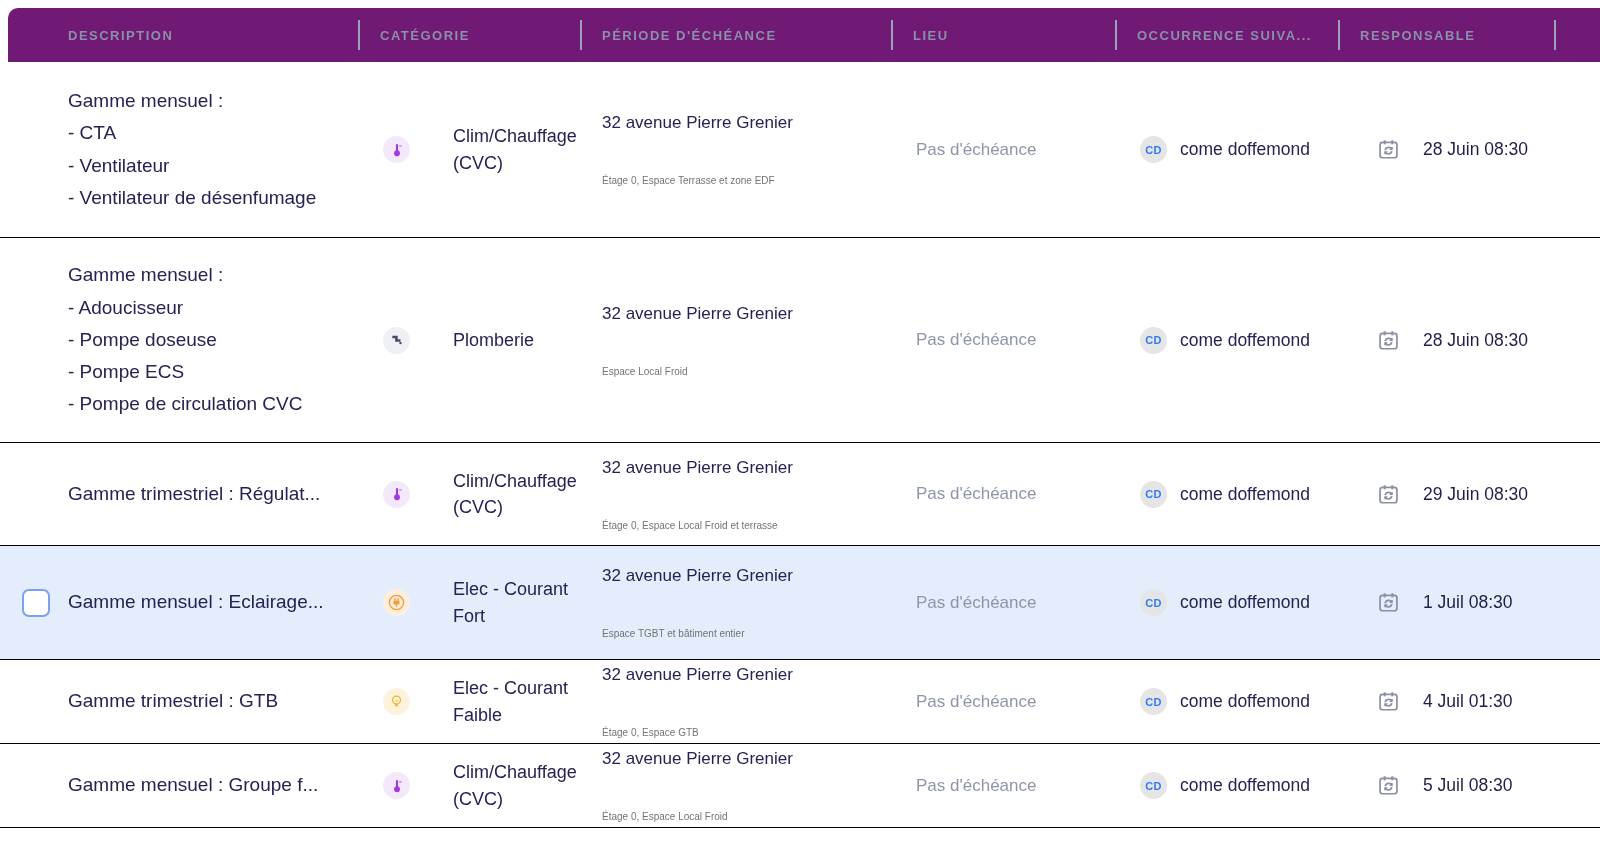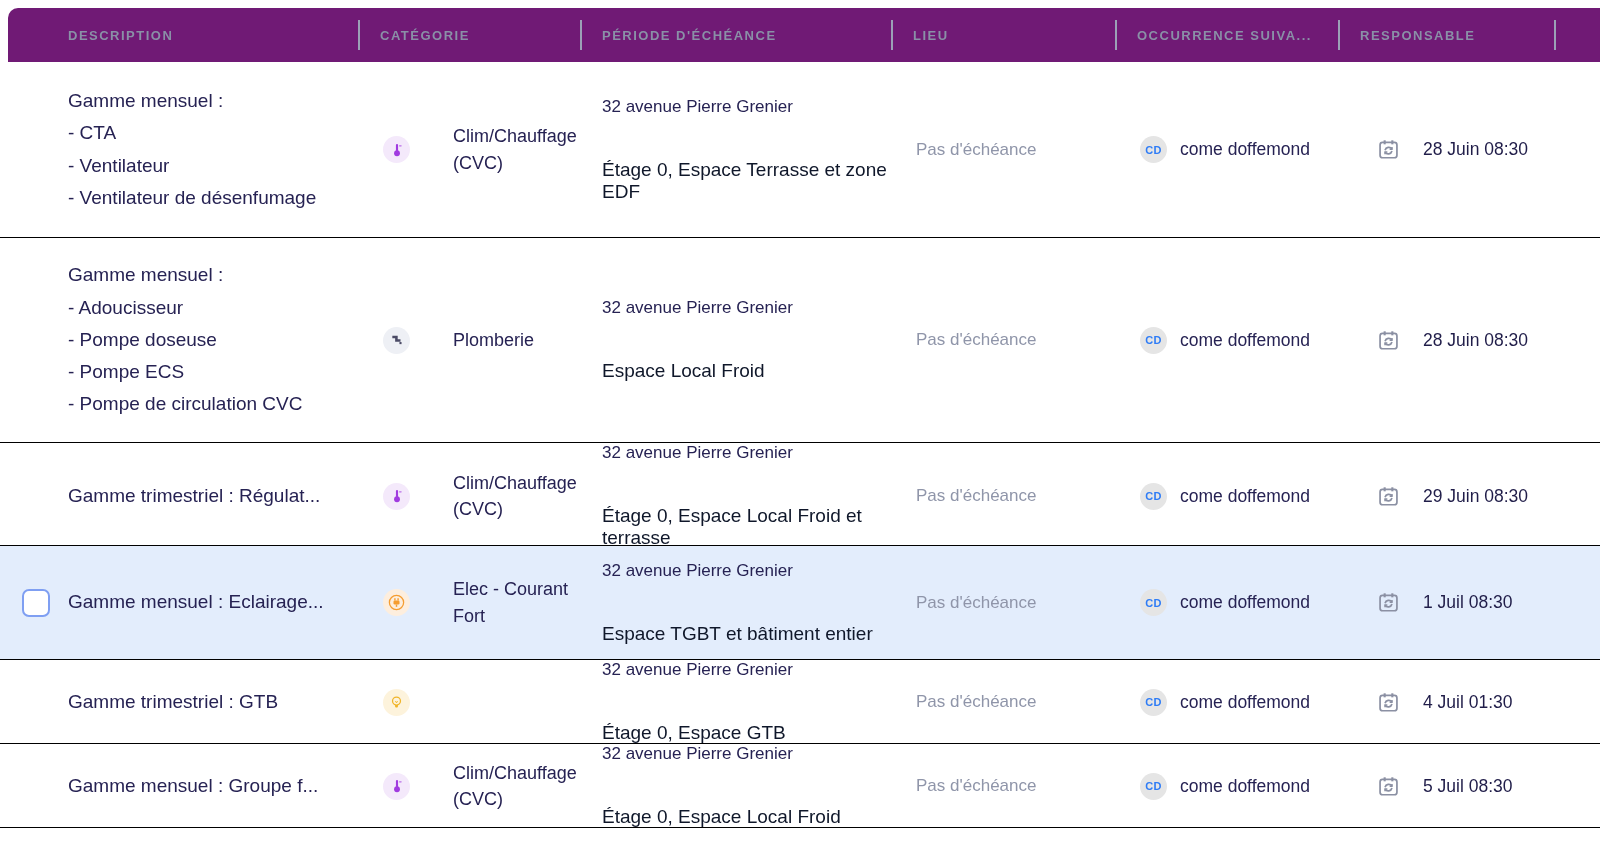--- a/index.html
+++ b/index.html
@@ -51,21 +51,21 @@
 
   .cell-cat { display:flex; align-items:center; padding-left:23px; gap:15px; }
   .cat-icon {
     flex:0 0 auto; width:27px; height:27px; border-radius:50%;
     display:flex; align-items:center; justify-content:center;
   }
   .cat-label { font-size:18px; font-weight:500; line-height:1.45; max-width:160px; color:#262253;margin-left:28px; }
 
   .cell-lieu { padding-left:20px; }
   .lieu-main { font-size:17px; font-weight:500; color:#262253; margin-bottom:3px; }
-  .lieu-sub  { font-size:19px; color:#0f172a;margin-top:42px; }
+  .lieu-sub  { font-size:10px; color:#737373;margin-top:42px; }
 
   .cell-periode { padding-left:23px; font-size:17px; color:#8f95a9; }
 
   .cell-resp { display:flex; align-items:center; padding-left:23px; gap:13px; }
   .avatar {
     flex:0 0 auto; width:27px; height:27px; border-radius:50%;
     background:#e5e5e5; color:#2e7cf6; font-size:11px; font-weight:700;
     display:flex; align-items:center; justify-content:center; letter-spacing:.3px;
   }
   .resp-name { font-size:17.5px; font-weight:500; color:#262253; white-space:nowrap; }
@@ -257,20 +257,21 @@
     <div class="cell-desc">Gamme trimestriel : GTB</div>
     <div class="cell-cat">
       <span class="cat-icon" style="color: rgb(240, 180, 41); background-color: rgb(253, 243, 220);">
         <svg width="17" height="17" viewBox="0 0 24 24" fill="none" stroke="currentColor">
             <circle cx="12" cy="10" r="5.6" stroke-width="1.8"></circle>
             <path d="M10 15.5 h4 v2.2 a1.4 1.4 0 0 1 -1.4 1.4 h-1.2 a1.4 1.4 0 0 1 -1.4 -1.4 z" fill="currentColor" stroke="none"></path>
             <line x1="10.5" y1="10" x2="12" y2="12.5" stroke-width="1.4"></line>
             <line x1="13.5" y1="10" x2="12" y2="12.5" stroke-width="1.4"></line>
           </svg>
       </span>
+      <span class="cat-label">Elec - Courant Faible</span>
     </div>
     <div class="cell-lieu">
       <div class="lieu-main">32 avenue Pierre Grenier</div>
       <div class="lieu-sub">Étage 0, Espace GTB</div>
     </div>
     <div class="cell-periode">Pas d'échéance</div>
     <div class="cell-resp">
       <span class="avatar">CD</span>
       <span class="resp-name">come doffemond</span>
     </div>

